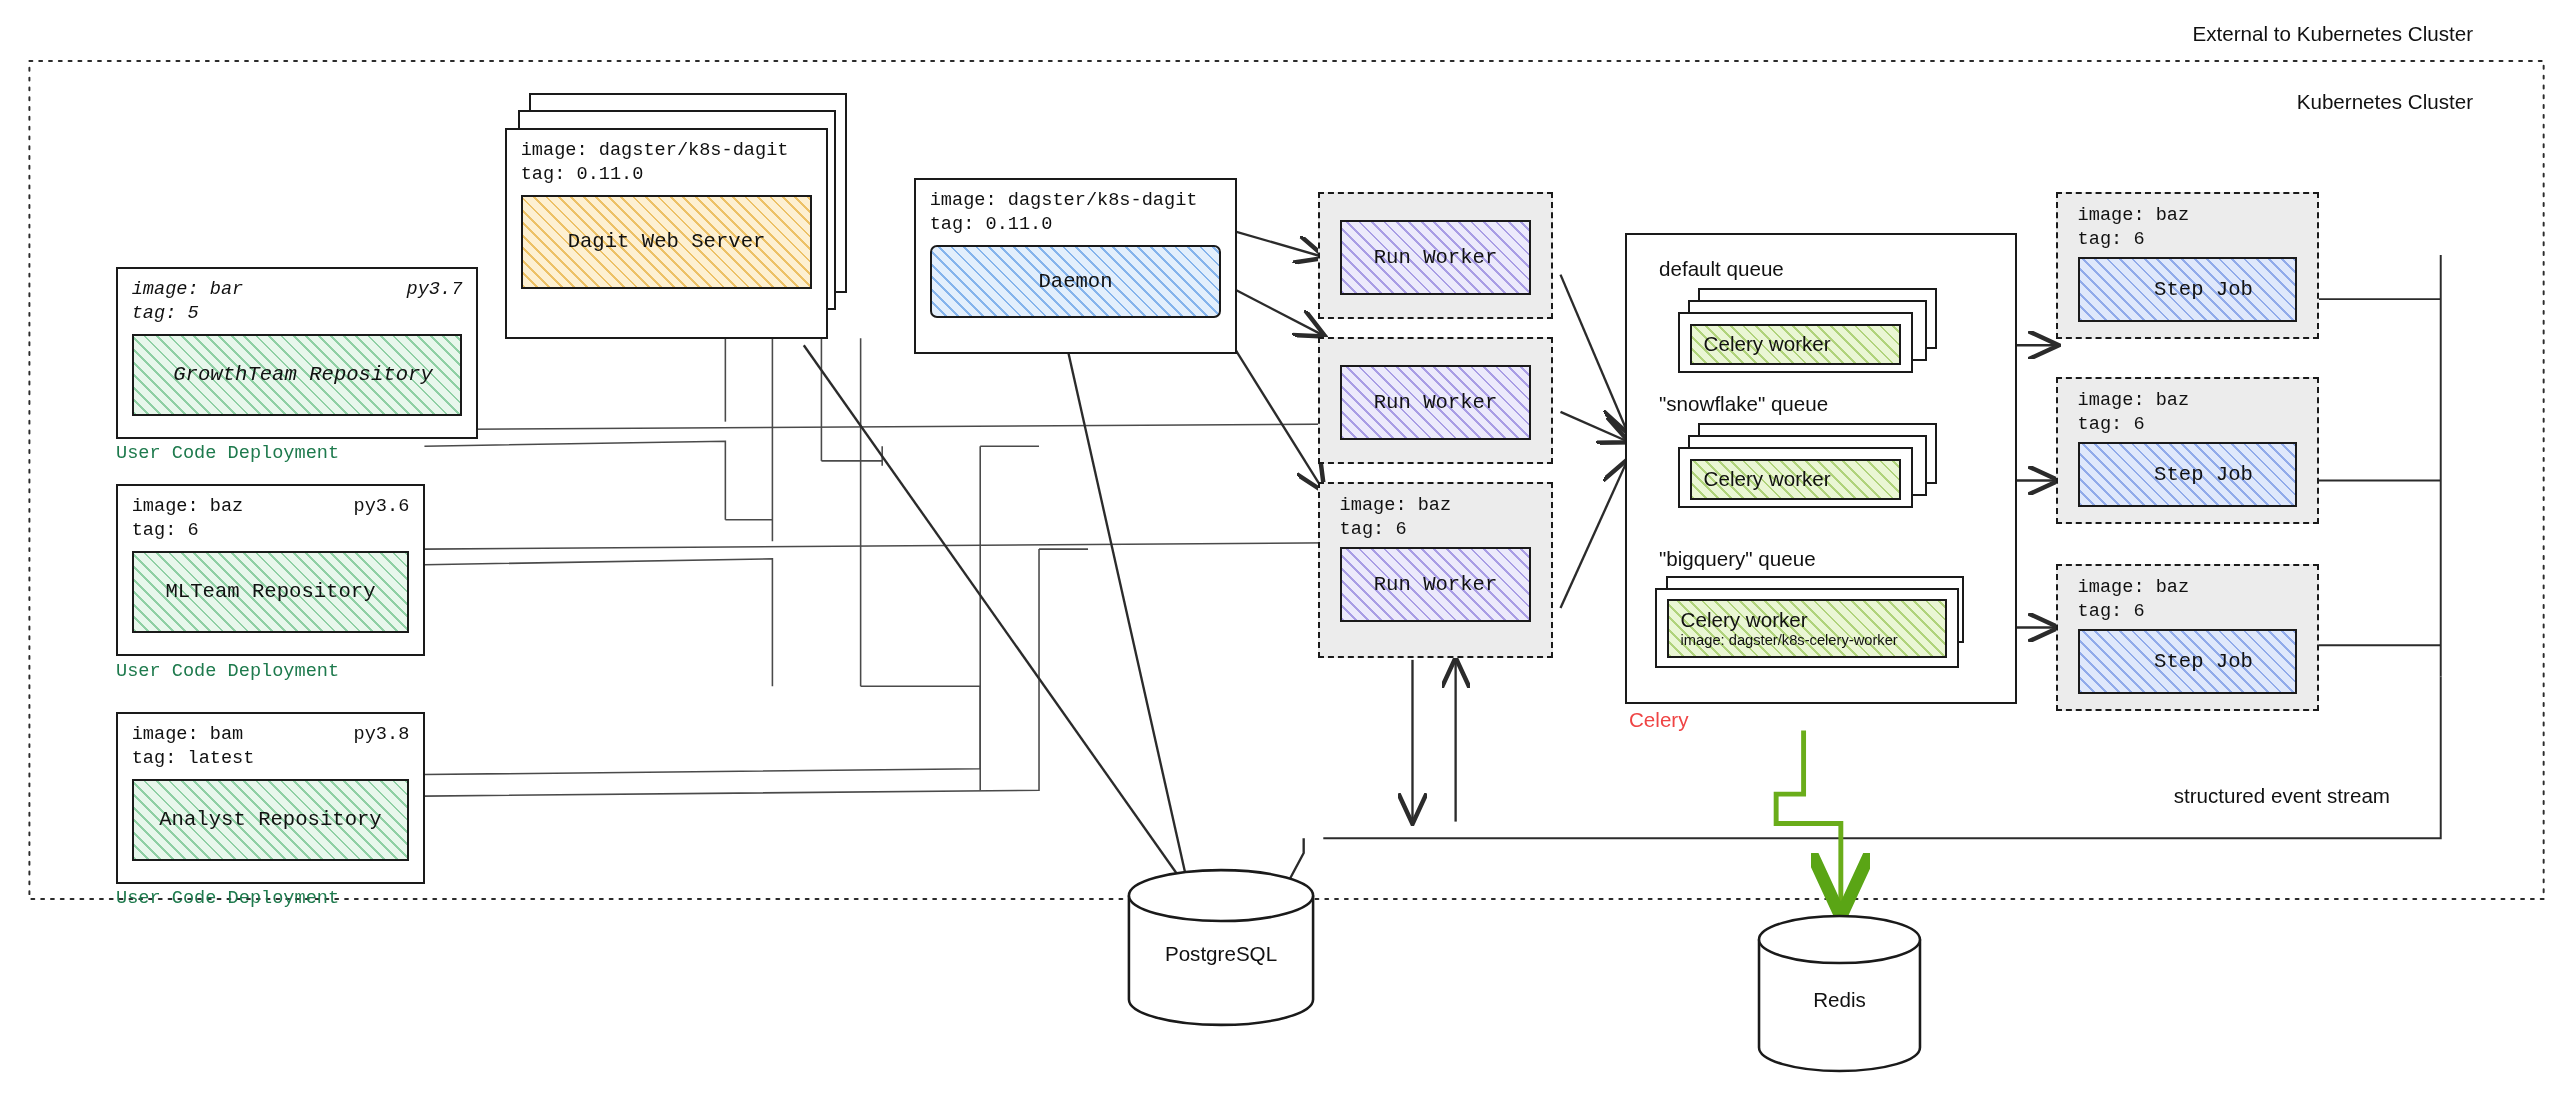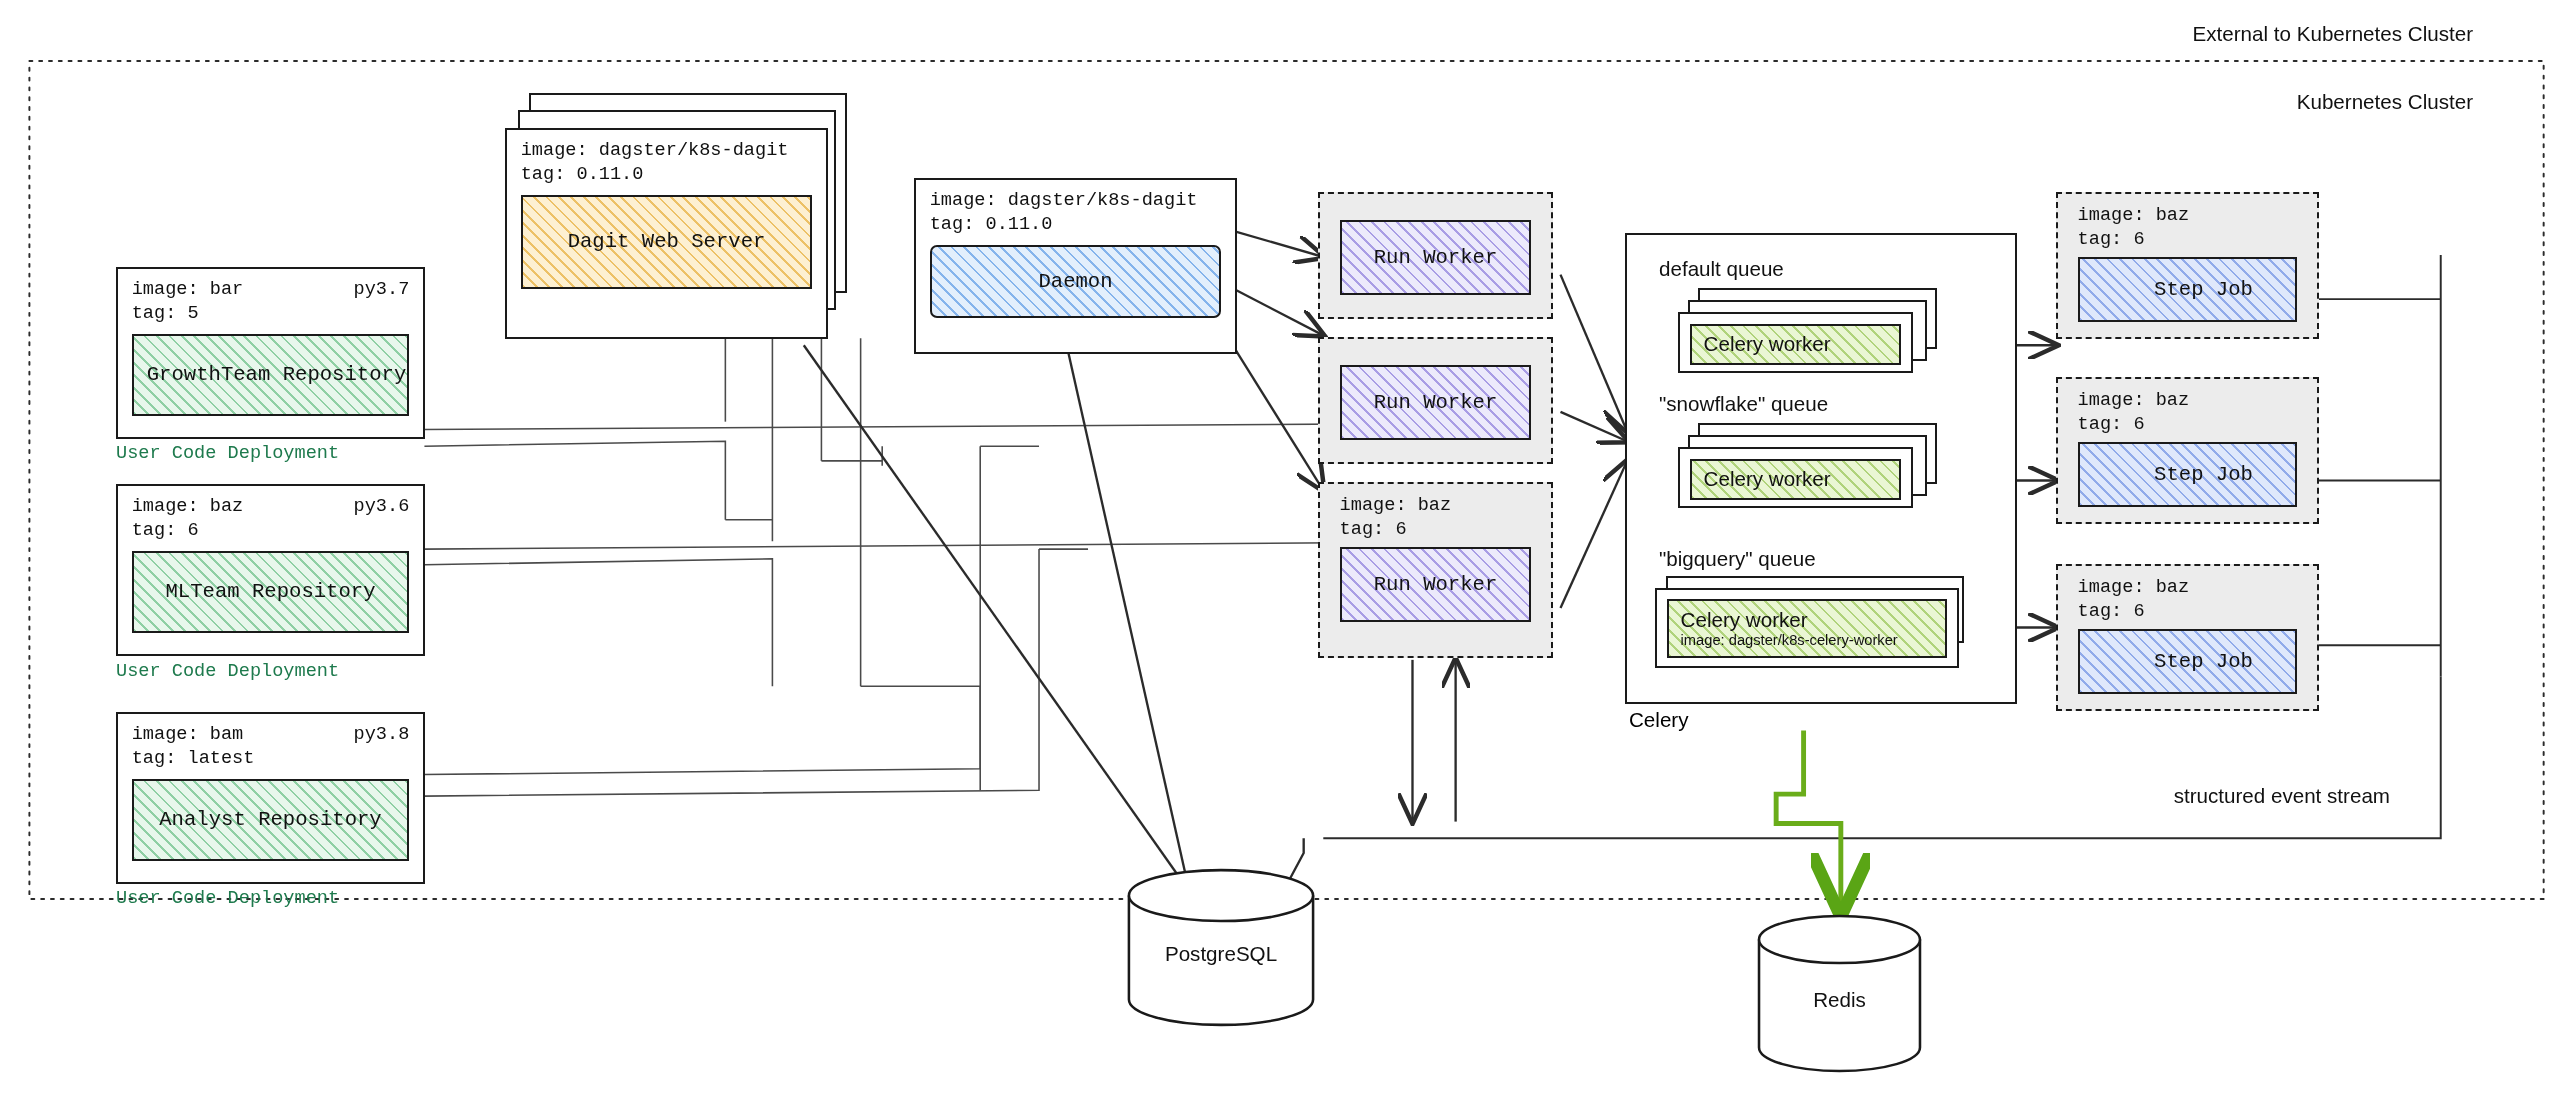--- a/index.html
+++ b/index.html
@@ -43,21 +43,21 @@
   
   .pod{position:absolute;box-sizing:border-box;background:#ececec;
        border:2.9px dashed #1a1a1a;}
   .pod .meta{font-family:"Liberation Mono","DejaVu Sans Mono",monospace;
     font-size:18.6px;line-height:24.5px;color:#111;padding:9.8px 0 3.9px 19.6px;white-space:pre;}
   .pod .inner{margin:0 19.6px;}
 
   .plain{position:absolute;box-sizing:border-box;border:2.2px solid #1a1a1a;background:#fff;}
 
   .qlabel{position:absolute;font-size:20.6px;color:#111;white-space:nowrap;}
-  .celery-label{position:absolute;font-size:20.6px;color:#000000;}
+  .celery-label{position:absolute;font-size:20.6px;color:#ef4444;}
   .boundary-label{position:absolute;font-size:20.6px;color:#111;white-space:nowrap;}
 
   .cw-text{font-family:"Liberation Sans",sans-serif;font-size:20.6px;color:#111;}
   .cw-sub{font-family:"Liberation Sans",sans-serif;font-size:14.7px;color:#111;}
 
   .cyl-label{position:absolute;width:100%;text-align:center;font-size:20.6px;color:#111;}
 </style>
 </head>
 <body>
 
@@ -136,21 +136,21 @@
       <path d="M2490,260 L2490,690"></path>
     </g>
 
     <path d="M1840,745 L1840,810 L1812,810 L1812,840 L1878,840 L1878,930" stroke="#6aad1a" stroke-width="5" fill="none" marker-end="url(#ahg)"></path>
   </svg>
 
   <div class="boundary-label" style="right:103px;top:21.6px;">External to Kubernetes Cluster</div>
   <div class="boundary-label" style="right:103px;top:90px;">Kubernetes Cluster</div>
   <div class="boundary-label" style="right:186px;top:784px;">structured event stream</div>
 
-  <div class="node card" style="left:116px;top:267px;width:309px;height:172px;">
+  <div class="node card" style="left:116px;top:267px;width:362px;height:172px;font-style:italic;">
     <div class="meta"><span>image: bar</span><span class="rt">py3.7</span><br><span>tag: 5</span></div>
     <div class="inner hgreen" style="height:78px;padding-left:12px;">GrowthTeam Repository</div>
   </div>
   <div class="ucd" style="left:116px;top:443px;">User Code Deployment</div>
 
   <div class="node card" style="left:116px;top:484px;width:309px;height:172px;">
     <div class="meta"><span>image: baz</span><span class="rt">py3.6</span><br><span>tag: 6</span></div>
     <div class="inner hgreen" style="height:78px;">MLTeam Repository</div>
   </div>
   <div class="ucd" style="left:116px;top:661px;">User Code Deployment</div>

